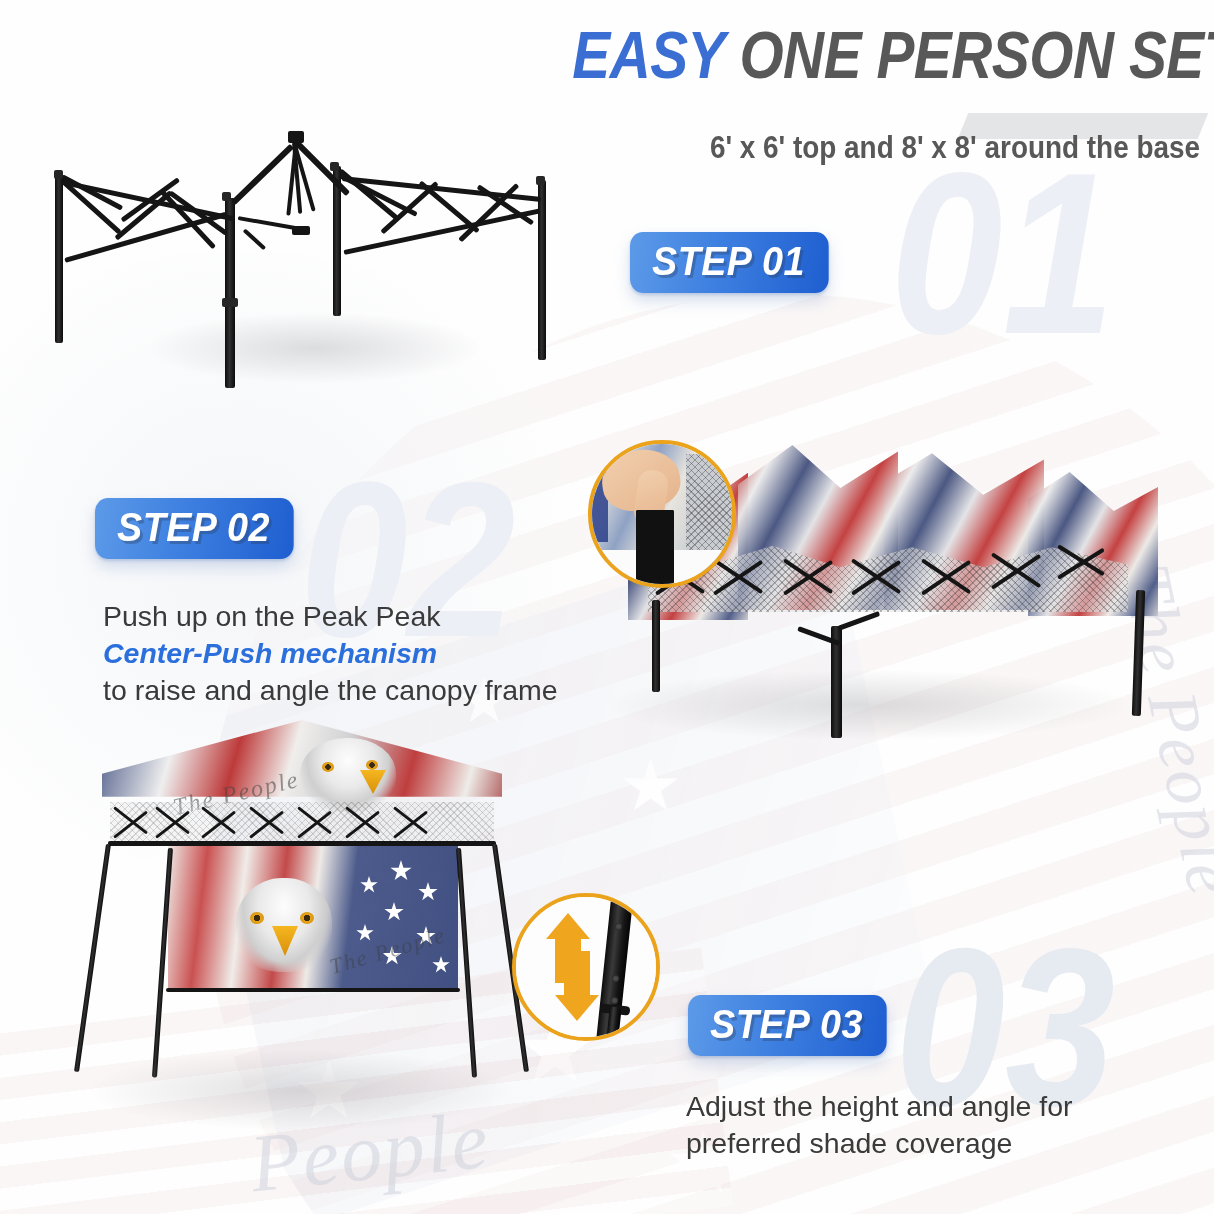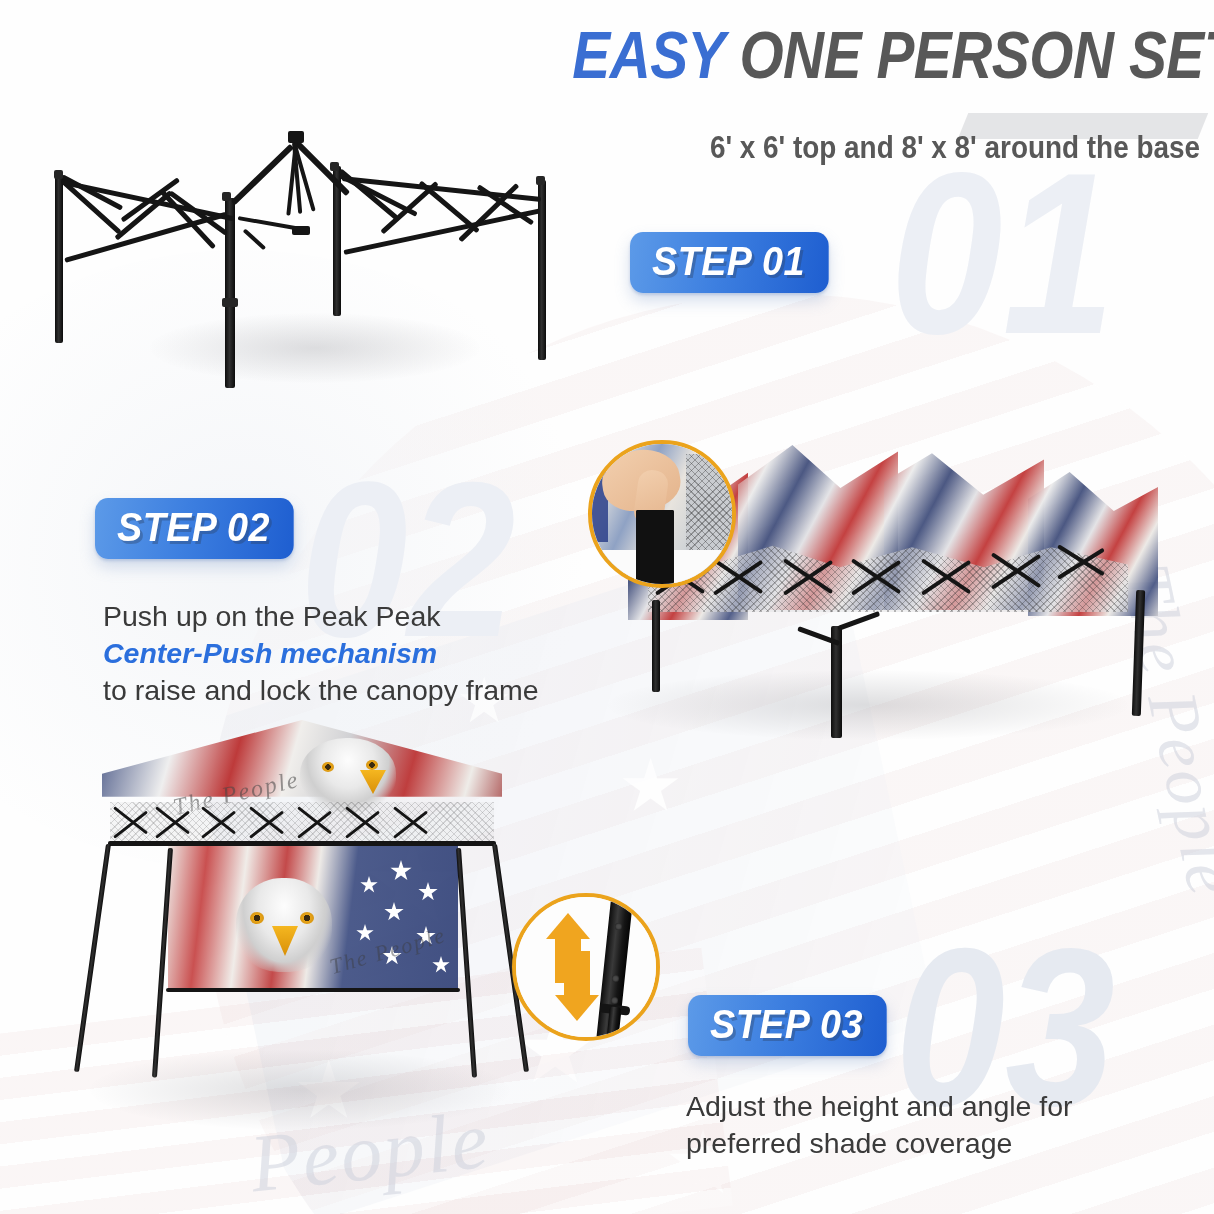--- a/index.html
+++ b/index.html
@@ -408,21 +408,21 @@
     <div class="joint" style="left:192px;top:180px;width:16px;height:9px;"></div>
   </div>
 
   <div class="wm-num" style="left:300px;top:470px;font-size:220px;">02</div>
 
   <div class="badge" style="left:95px;top:498px;">STEP 02</div>
 
   <div class="step-desc" style="left:103px;top:598px;">
     <div>Push up on the Peak Peak</div>
     <div class="accent">Center-Push mechanism</div>
-    <div>to raise and lock the canopy frame</div>
+    <div>to raise and angle the canopy frame</div>
   </div>
 
   <div class="photo canopy2">
     <div class="shadow-ellipse" style="left:20px;top:230px;width:520px;height:70px;"></div>
 
     <div class="fabric" style="left:40px;top:20px;width:120px;height:160px;clip-path:polygon(0 28%,28% 2%,58% 30%,100% 8%,100% 100%,0 100%);"></div>
     <div class="fabric" style="left:150px;top:5px;width:160px;height:165px;clip-path:polygon(0 24%,34% 0%,64% 26%,100% 4%,100% 100%,0 100%);"></div>
     <div class="fabric" style="left:296px;top:10px;width:160px;height:160px;clip-path:polygon(0 20%,30% 2%,62% 28%,100% 6%,100% 100%,0 100%);"></div>
     <div class="fabric" style="left:440px;top:26px;width:130px;height:150px;clip-path:polygon(0 22%,32% 4%,66% 30%,100% 14%,100% 100%,0 100%);"></div>
 

